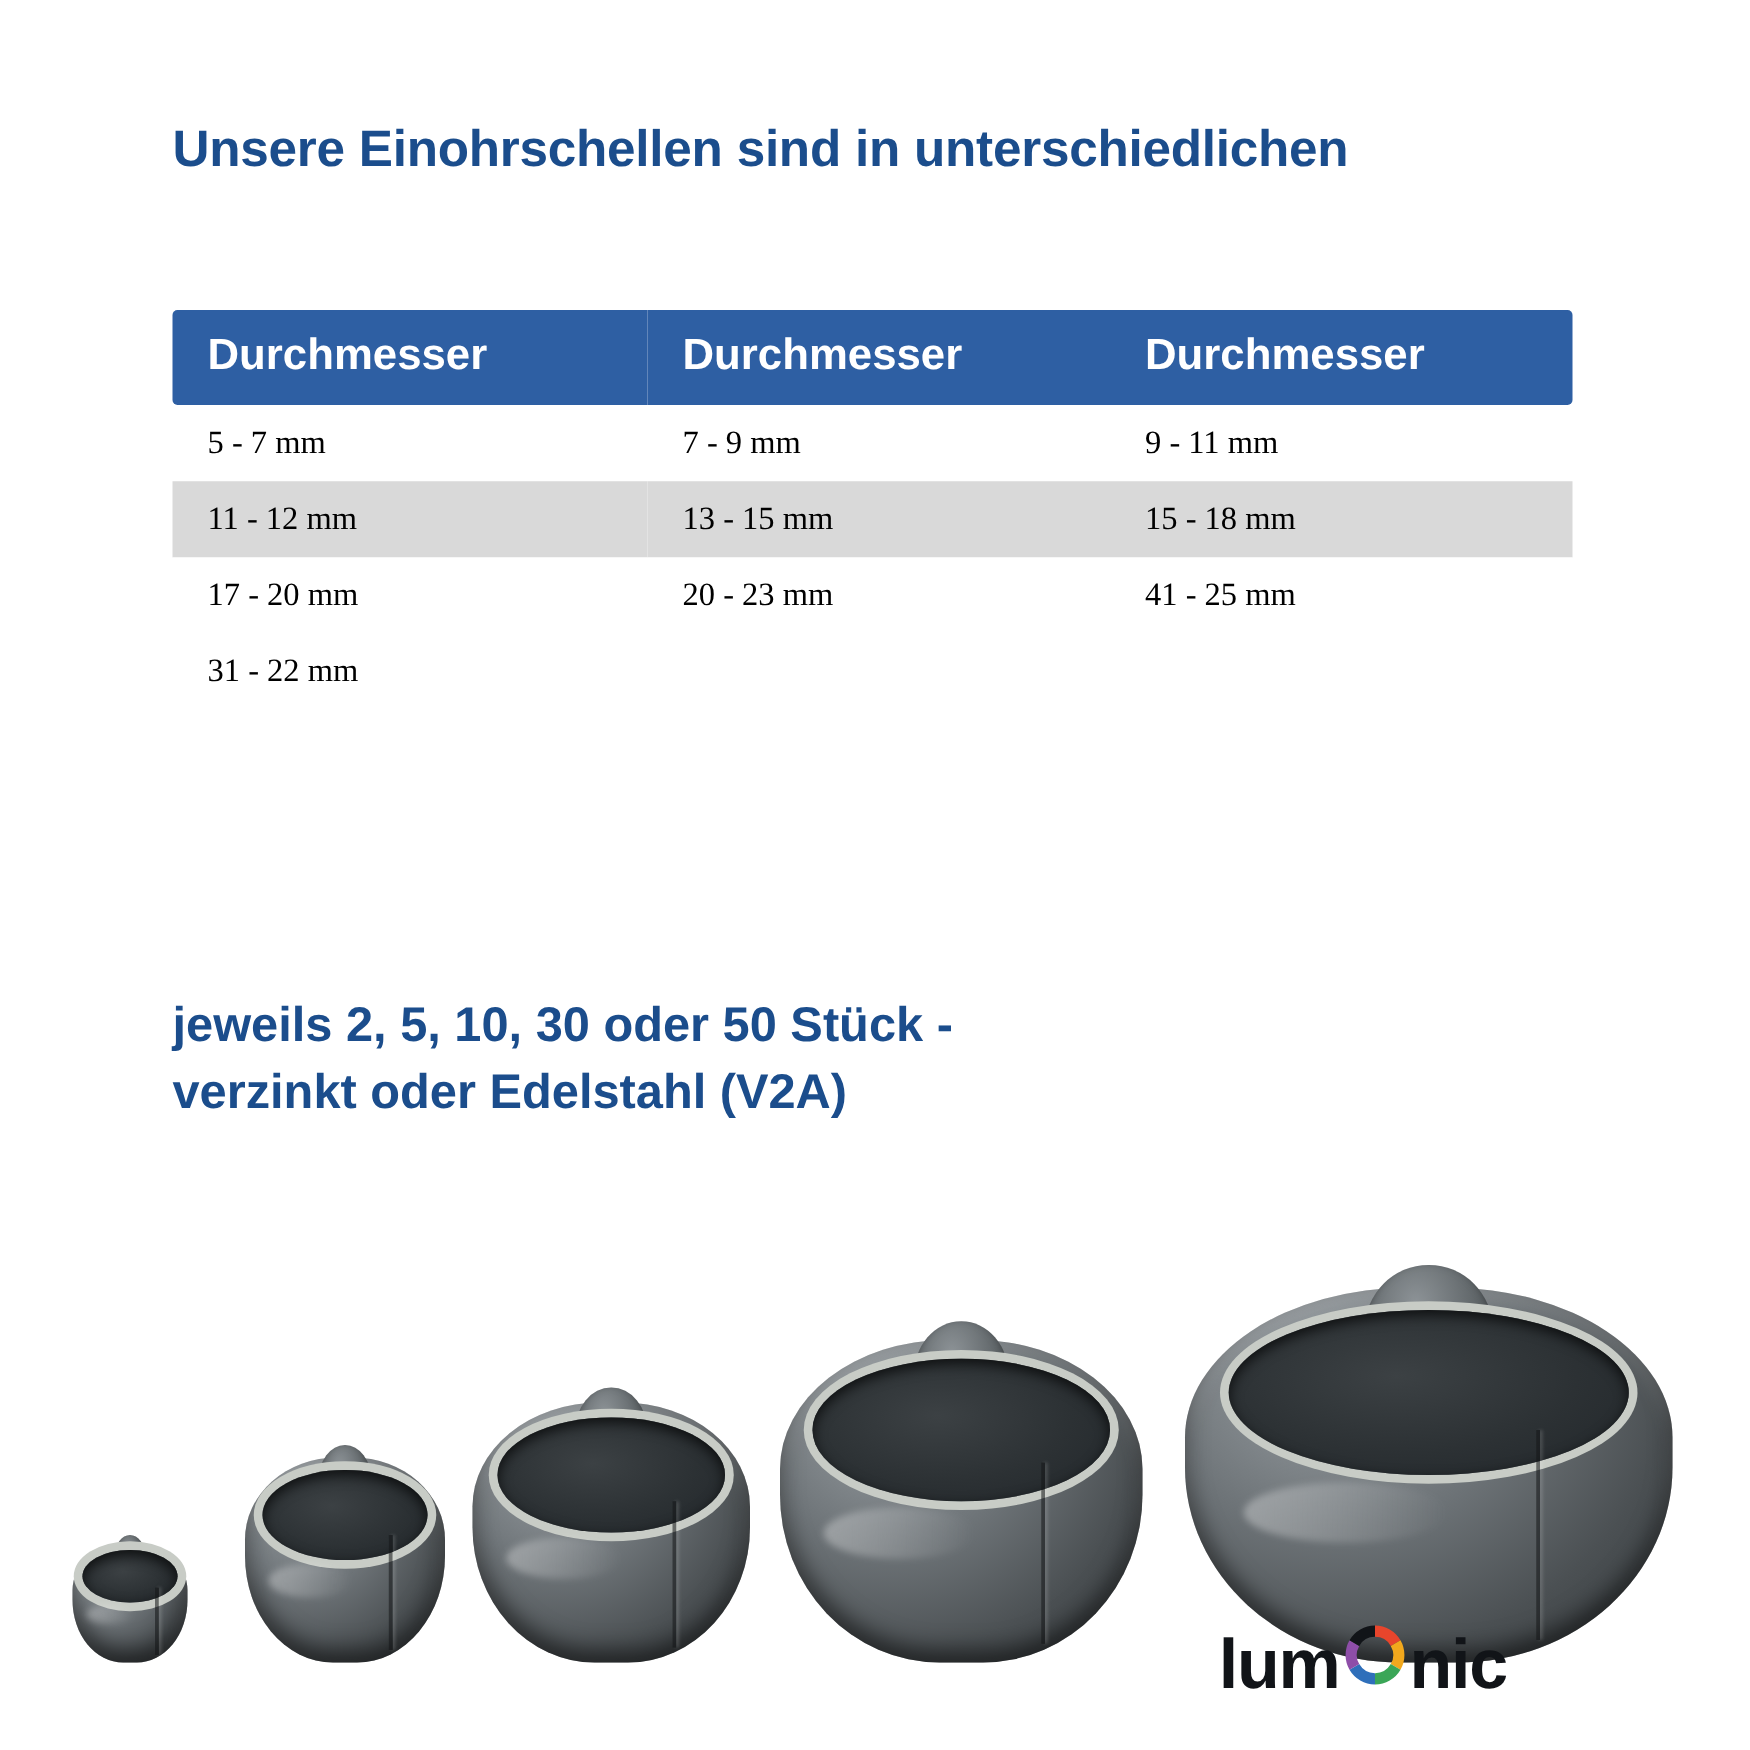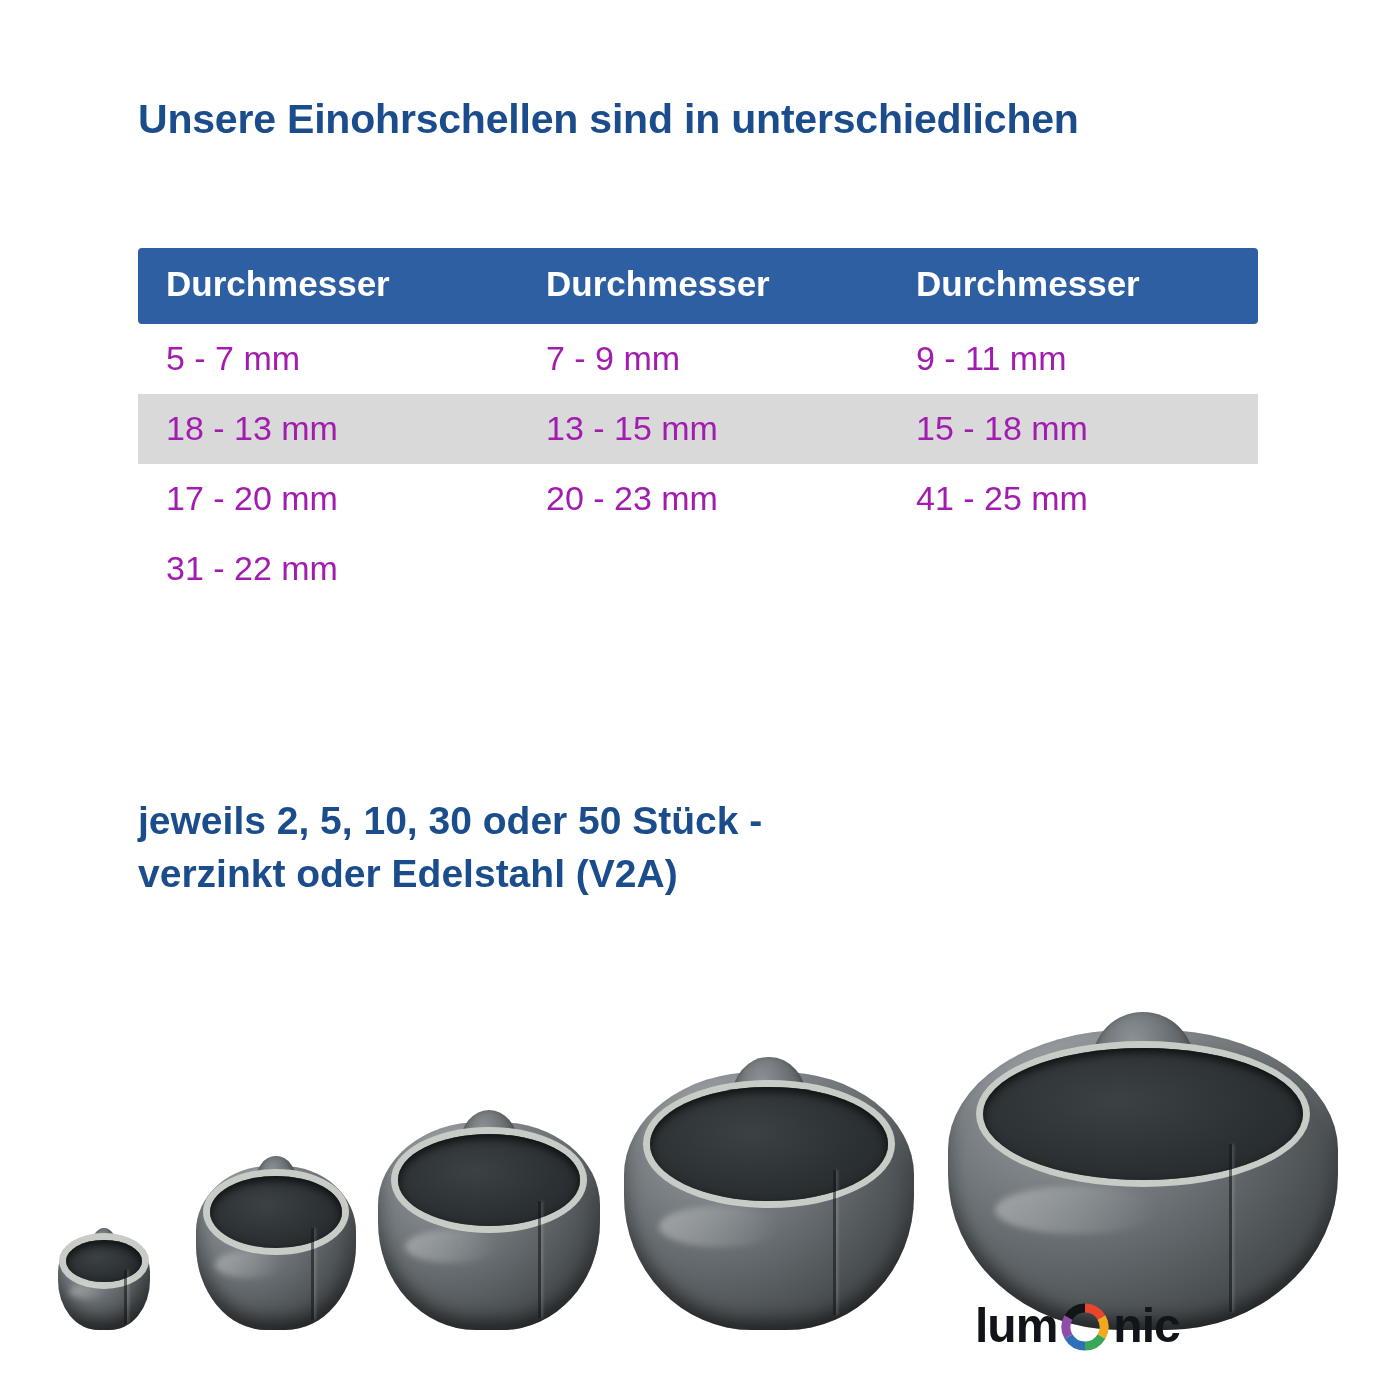--- a/index.html
+++ b/index.html
@@ -52,25 +52,26 @@
     color: #ffffff;
     font-size: 35px;
     font-weight: bold;
     text-align: left;
     padding: 16px 0 20px 28px;
     border: none;
   }
   .size-table th:first-child { border-top-left-radius: 4px; border-bottom-left-radius: 4px; }
   .size-table th:last-child  { border-top-right-radius: 4px; border-bottom-right-radius: 4px; }
   .size-table td {
-    font-size: 34px;
-    color: #a21caf;
+    font-size: 26px;
+    color: #000000;
     padding: 15px 0 16px 28px;
     border: none;
     background: #ffffff;
+    font-family: Liberation Serif, serif;
   }
   .size-table tr.alt td {
     background: #d9d9d9;
   }
   .size-table col.c1 { width: 380px; }
   .size-table col.c2 { width: 370px; }
   .size-table col.c3 { width: 370px; }
 
   
   .subline {
@@ -167,22 +168,22 @@
   #clamp-3 { left: 378px; width: 222px; height: 208px; }
   #clamp-4 { left: 624px; width: 290px; height: 258px; }
   #clamp-5 { left: 948px; width: 390px; height: 300px; }
 
   
   .logo {
     position: absolute;
     left: 975px;
     top: 1298px;
     display: flex;
-    align-items: flex-end;
-    font-size: 48px;
+    align-items: flex-start;
+    font-size: 56px;
     font-weight: bold;
     color: #111418;
     letter-spacing: -1px;
   }
   .logo .mark {
     position: relative;
     width: 52px;
     height: 52px;
     margin: 0 2px;
     display: inline-block;
@@ -212,21 +213,21 @@
         <th>Durchmesser</th>
       </tr>
     </thead>
     <tbody>
       <tr>
         <td>5 - 7 mm</td>
         <td>7 - 9 mm</td>
         <td>9 - 11 mm</td>
       </tr>
       <tr class="alt">
-        <td>18 - 13 mm</td>
+        <td>11 - 12 mm</td>
         <td>13 - 15 mm</td>
         <td>15 - 18 mm</td>
       </tr>
       <tr>
         <td>17 - 20 mm</td>
         <td>20 - 23 mm</td>
         <td>41 - 25 mm</td>
       </tr>
       <tr>
         <td>31 - 22 mm</td>

